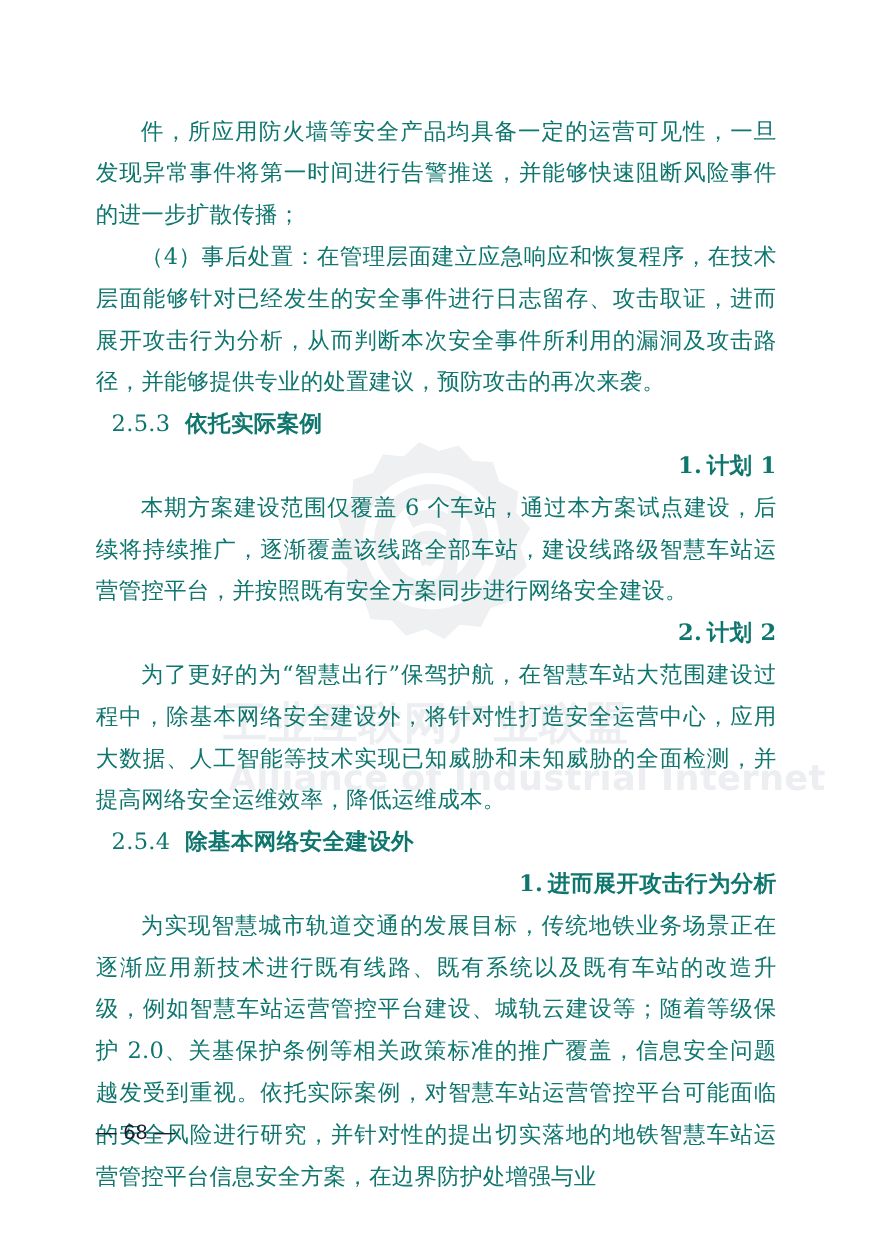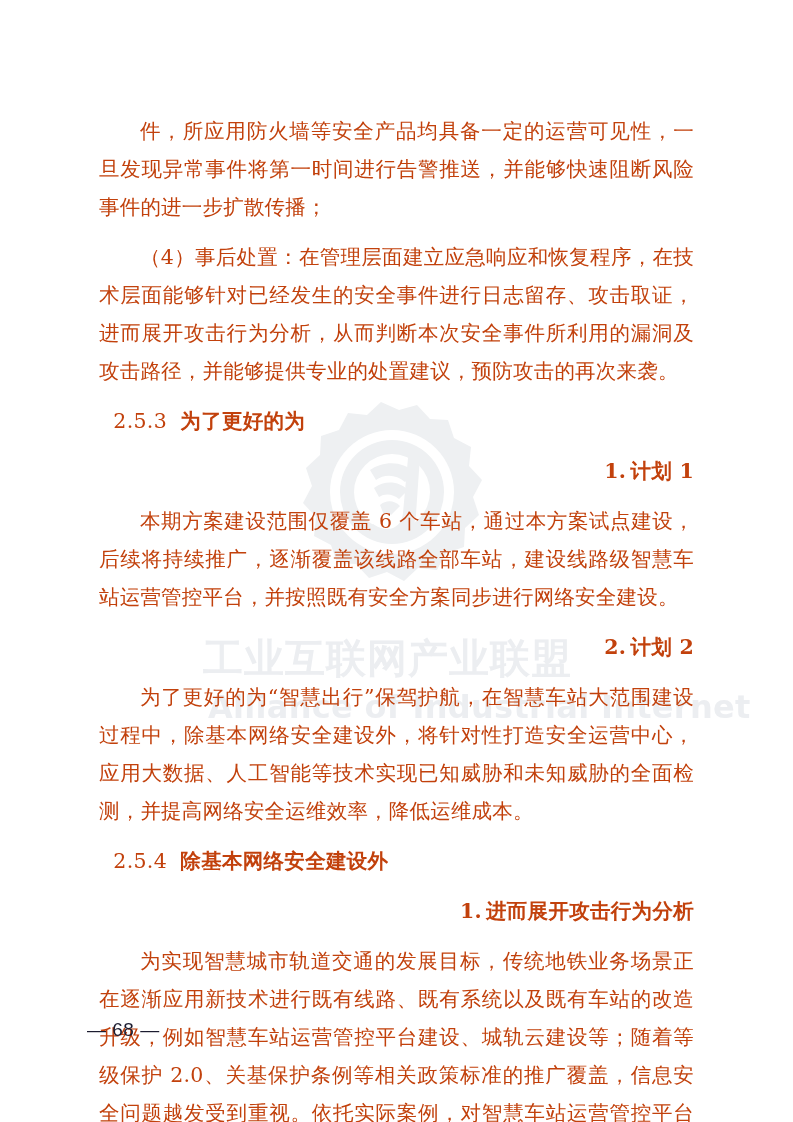--- a/index.html
+++ b/index.html
@@ -65,24 +65,24 @@
 
   
   .content {
     position: absolute;
     left: 87px;
     top: 0;
     width: 619px;
     z-index: 2;
   }
   .para, .heading, .subheading {
-    color: #c2410c;
+    color: #0f766e;
     text-align: justify;
     text-justify: inter-ideograph;
-    margin: 12px;
+    margin: 0;
   }
   .para {
     font-size: 20.5px;
     line-height: 38px;
     text-indent: 2em;
     letter-spacing: 0.2px;
   }
   .heading {
     font-size: 20.5px;
     line-height: 38px;
@@ -155,21 +155,21 @@
     <div class="wm-cn">工业互联网产业联盟</div>
     <div class="wm-en">Alliance of Industrial Internet</div>
   </div>
 
   <div class="content" style="top:100px;">
 
     <p class="para">件，所应用防火墙等安全产品均具备一定的运营可见性，一旦发现异常事件将第一时间进行告警推送，并能够快速阻断风险事件的进一步扩散传播；</p>
 
     <p class="para"><span class="lead">（4）事后处置：</span><span>在管理层面建立应急响应和恢复程序，在技术层面能够针对已经发生的安全事件进行日志留存、攻击取证，进而展开攻击行为分析，从而判断本次安全事件所利用的漏洞及攻击路径，并能够提供专业的处置建议，预防攻击的再次来袭。</span></p>
 
-    <p class="heading"><span class="num">2.5.3</span><span>为了更好的为</span></p>
+    <p class="heading"><span class="num">2.5.3</span><span>依托实际案例</span></p>
 
     <p class="subheading"><span class="num">1.</span><span>计划 1</span></p>
 
     <p class="para">本期方案建设范围仅覆盖 6 个车站，通过本方案试点建设，后续将持续推广，逐渐覆盖该线路全部车站，建设线路级智慧车站运营管控平台，并按照既有安全方案同步进行网络安全建设。</p>
 
     <p class="subheading"><span class="num">2.</span><span>计划 2</span></p>
 
     <p class="para">为了更好的为“智慧出行”保驾护航，在智慧车站大范围建设过程中，除基本网络安全建设外，将针对性打造安全运营中心，应用大数据、人工智能等技术实现已知威胁和未知威胁的全面检测，并提高网络安全运维效率，降低运维成本。</p>
 
     <p class="heading"><span class="num">2.5.4</span><span>除基本网络安全建设外</span></p>

